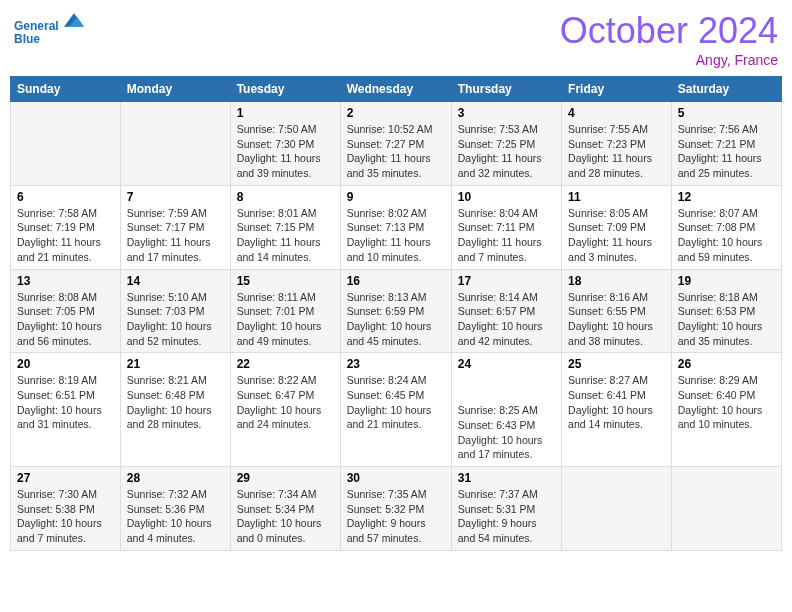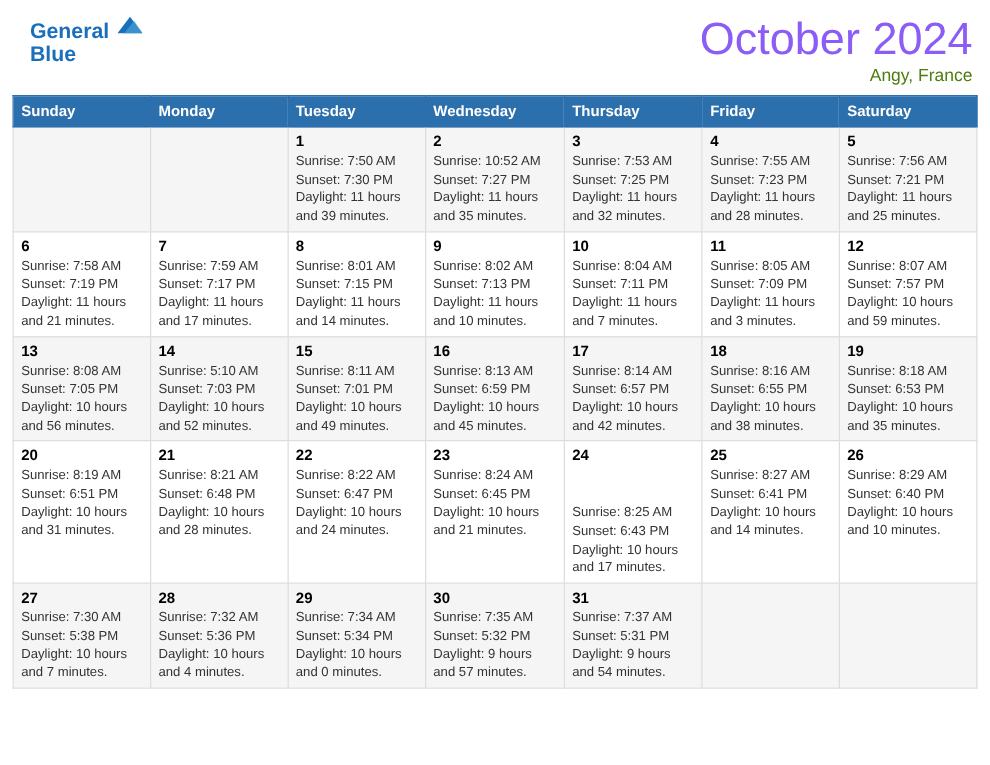--- a/index.html
+++ b/index.html
@@ -15,45 +15,44 @@
       justify-content: space-between;
       align-items: flex-start;
       margin-bottom: 8px;
       padding: 0 4px;
     }
     .logo {
       display: flex;
       align-items: center;
     }
     .logo-text {
-      font-size: 17px;
+      font-size: 12px;
       font-weight: bold;
       color: #333;
       line-height: 1.1;
-      margin-left: 10px;
     }
     .logo-text span {
       color: #1a6fbd;
     }
     .logo-icon {
       width: 20px;
       height: 20px;
       margin-left: 2px;
     }
     .title-block {
       text-align: right;
     }
     .month-title {
       font-size: 36px;
       font-weight: normal;
       color: #8b5cf6;
     }
     .location {
       font-size: 14px;
-      color: #4d7c0f;
+      color: #a21caf;
     }
     table {
       width: 100%;
       border-collapse: collapse;
       font-size: 11px;
     }
     thead tr th {
       background-color: #2c6fad;
       color: #fff;
       padding: 5px 6px;
@@ -194,21 +193,21 @@
         </td>
         <td>
           <span class="day-num">11</span>
           <div class="cell-content" style="white-space: pre-line;">Sunrise: 8:05 AM
 Sunset: 7:09 PM
 Daylight: 11 hours and 3 minutes.</div>
         </td>
         <td>
           <span class="day-num">12</span>
           <div class="cell-content" style="white-space: pre-line;">Sunrise: 8:07 AM
-Sunset: 7:57 PM
+Sunset: 7:08 PM
 Daylight: 10 hours and 59 minutes.</div>
         </td>
       </tr>
       <tr>
         <td>
           <span class="day-num">13</span>
           <div class="cell-content" style="white-space: pre-line;">Sunrise: 8:08 AM
 Sunset: 7:05 PM
 Daylight: 10 hours and 56 minutes.</div>
         </td>

